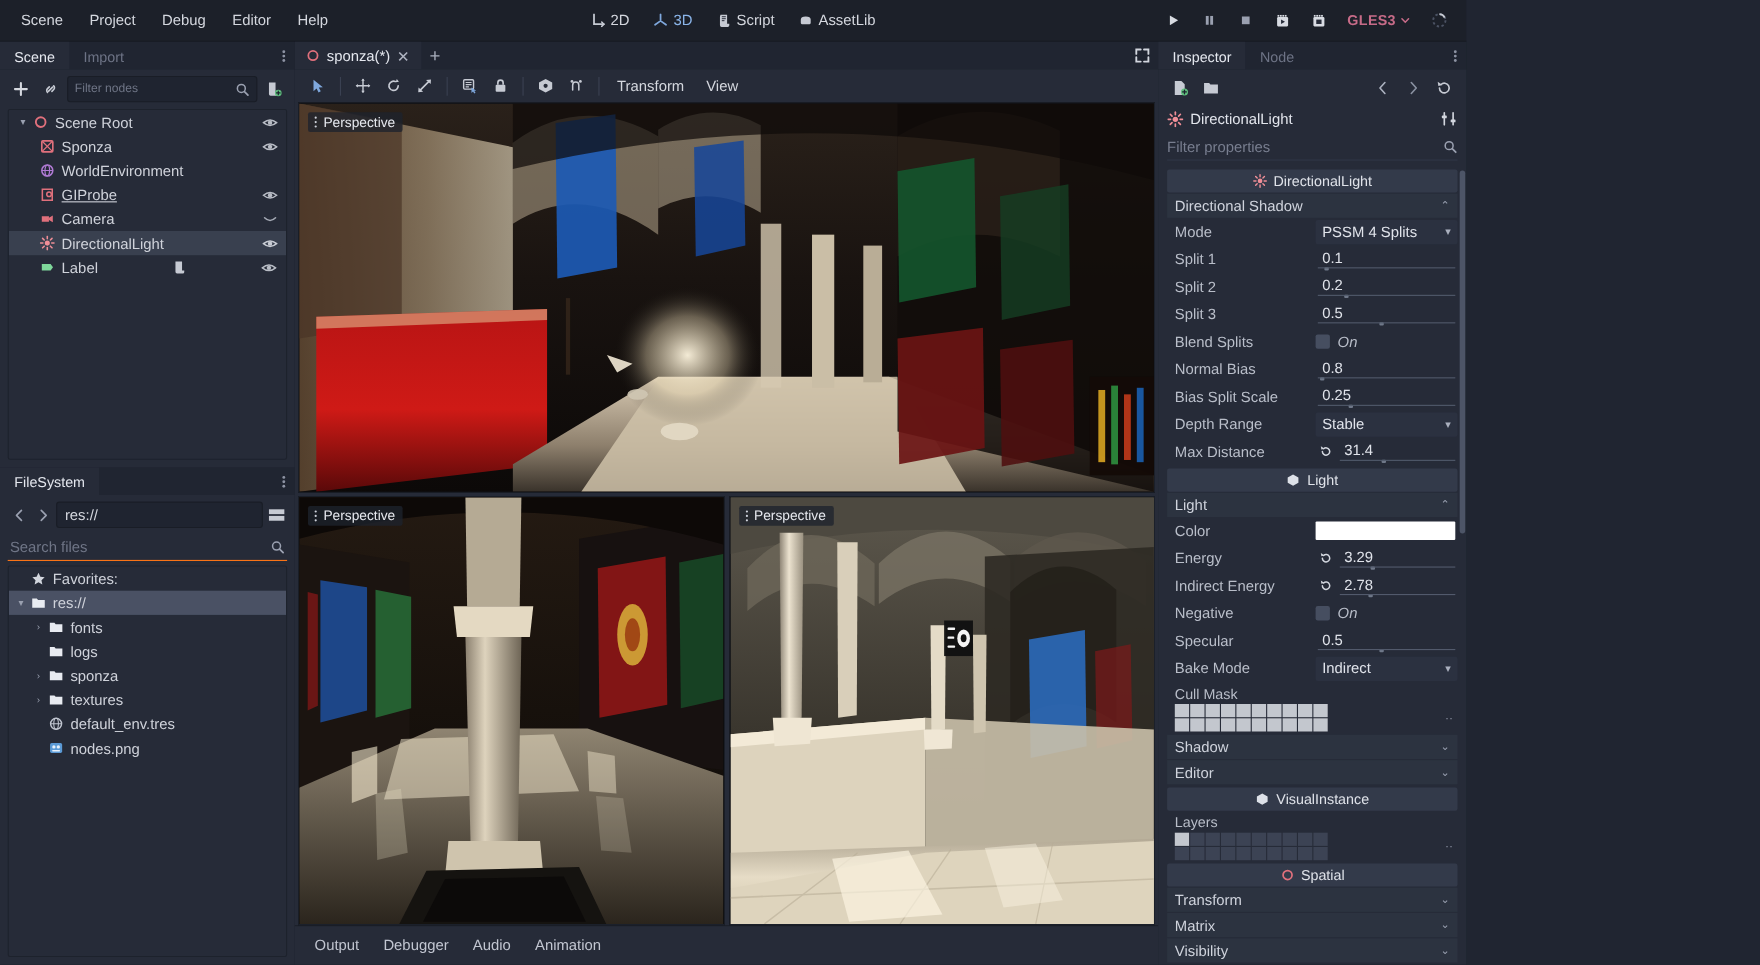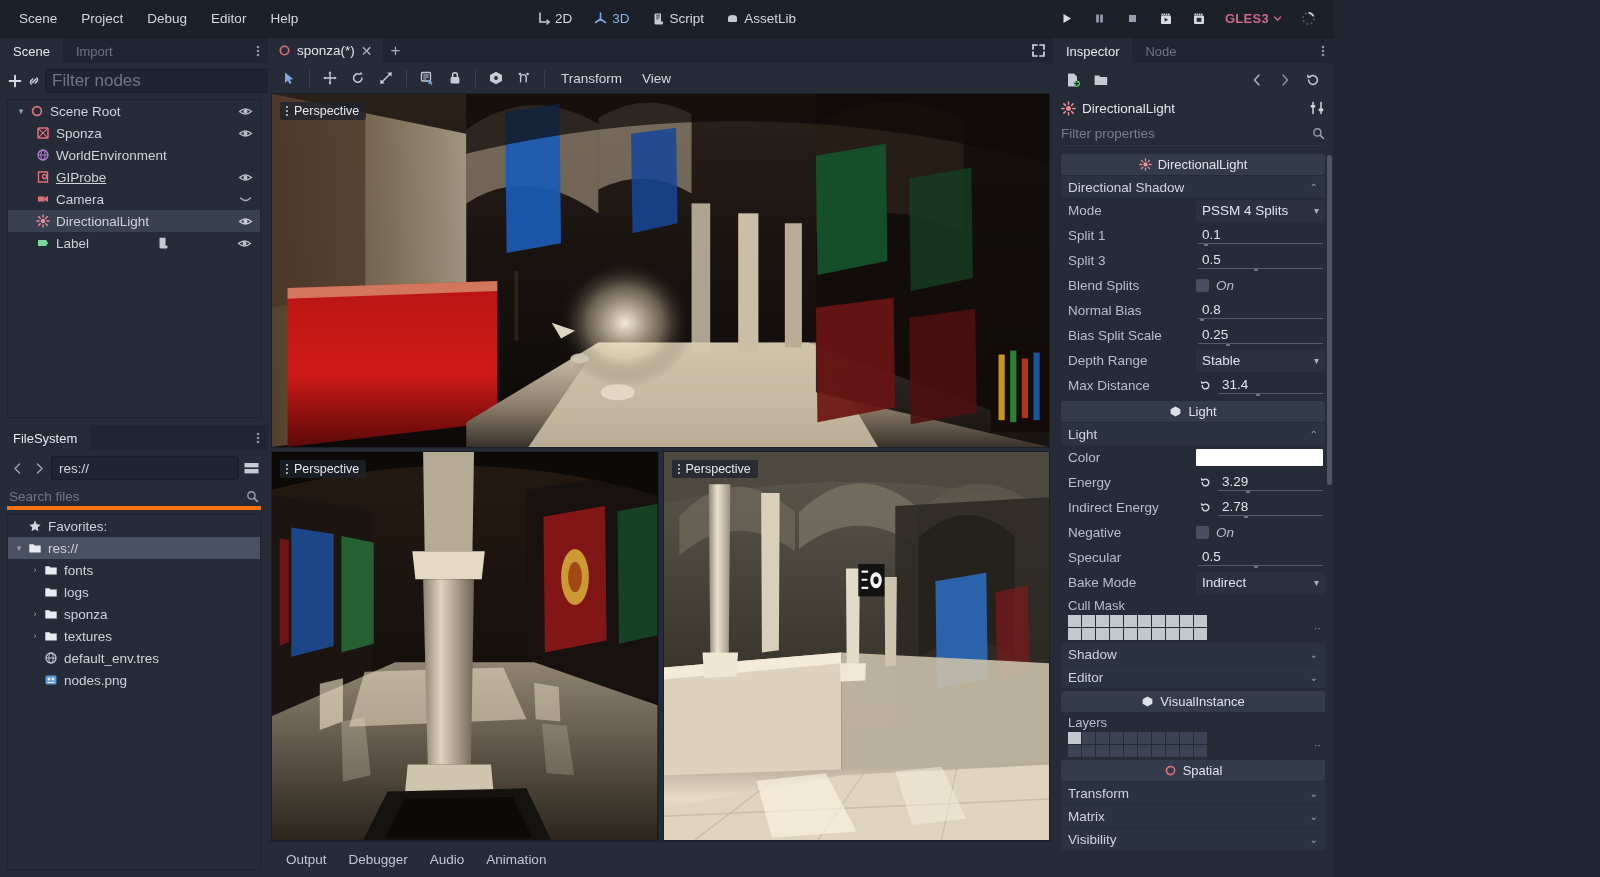--- a/index.html
+++ b/index.html
@@ -67,21 +67,21 @@
   .sq-btn {
     width: 24px; height: 24px; display: flex; align-items: center; justify-content: center;
     border-radius: 3px; cursor: pointer;
   }
   .filter-box {
     flex: 1; height: 24px; background: #1f2430; border: 1px solid #191d26; border-radius: 3px;
     display: flex; align-items: center; padding: 0 6px; gap: 4px;
   }
   .filter-box input {
     flex: 1; background: transparent; border: none; outline: none; color: #fde047;
-    font-family: inherit; font-size: 17px;
+    font-family: inherit; font-size: 11px;
   }
   .filter-box input::placeholder { color: #6f7586; }
 
   .tree {
     flex: 1; margin: 0 7px 7px 7px; background: #21263200; overflow: hidden;
     border: 1px solid #1d222c; border-radius: 2px; background: #23283400;
   }
   .tree-row {
     display: flex; align-items: center; height: 22px; padding-right: 6px; cursor: pointer;
     position: relative; font-size: 13.5px; color: #cfd2da;
@@ -98,21 +98,21 @@
   .fs-path {
     display: flex; align-items: center; gap: 2px; padding: 6px 7px 3px 7px;
   }
   .nav-btn { width: 20px; height: 22px; display:flex; align-items:center; justify-content:center; color:#9aa0b0; cursor:pointer; }
   .path-box {
     flex: 1; height: 24px; background: #1f2430; border: 1px solid #191d26; border-radius: 3px;
     display: flex; align-items: center; padding: 0 7px; font-size: 13.5px; color: #d4d7de;
   }
   .fs-search {
     margin: 3px 7px 4px 7px; height: 24px; display: flex; align-items: center;
-    border-bottom: 4px solid #f97316; padding: 0 2px; gap: 8px;
+    border-bottom: 1px solid #f97316; padding: 0 2px; gap: 8px;
   }
   .fs-search input {
     flex: 1; background: transparent; border: none; outline: none; color: #c9ccd4;
     font-family: inherit; font-size: 13.5px;
   }
   .fs-search input::placeholder { color: #6f7586; }
   .fs-tree { flex: 1; margin: 0 7px 7px 7px; border: 1px solid #1d222c; border-radius: 2px; overflow: hidden; }
   .fs-row {
     display: flex; align-items: center; height: 22px; font-size: 13.5px; color: #cfd2da;
     cursor: pointer; padding-right: 6px;
@@ -1088,20 +1088,29 @@
             <div class="prop-row">
               <div class="prop-label">Split 1</div>
               <div class="prop-val">
                 <div class="num-field">
                   <span>0.1</span>
                   <span class="num-tick" style="left:8px;"></span>
                 </div>
               </div>
             </div>
 
+            <div class="prop-row">
+              <div class="prop-label">Split 2</div>
+              <div class="prop-val">
+                <div class="num-field">
+                  <span>0.2</span>
+                  <span class="num-tick" style="left:26px;"></span>
+                </div>
+              </div>
+            </div>
 
             <div class="prop-row">
               <div class="prop-label">Split 3</div>
               <div class="prop-val">
                 <div class="num-field">
                   <span>0.5</span>
                   <span class="num-tick" style="left:58px;"></span>
                 </div>
               </div>
             </div>

